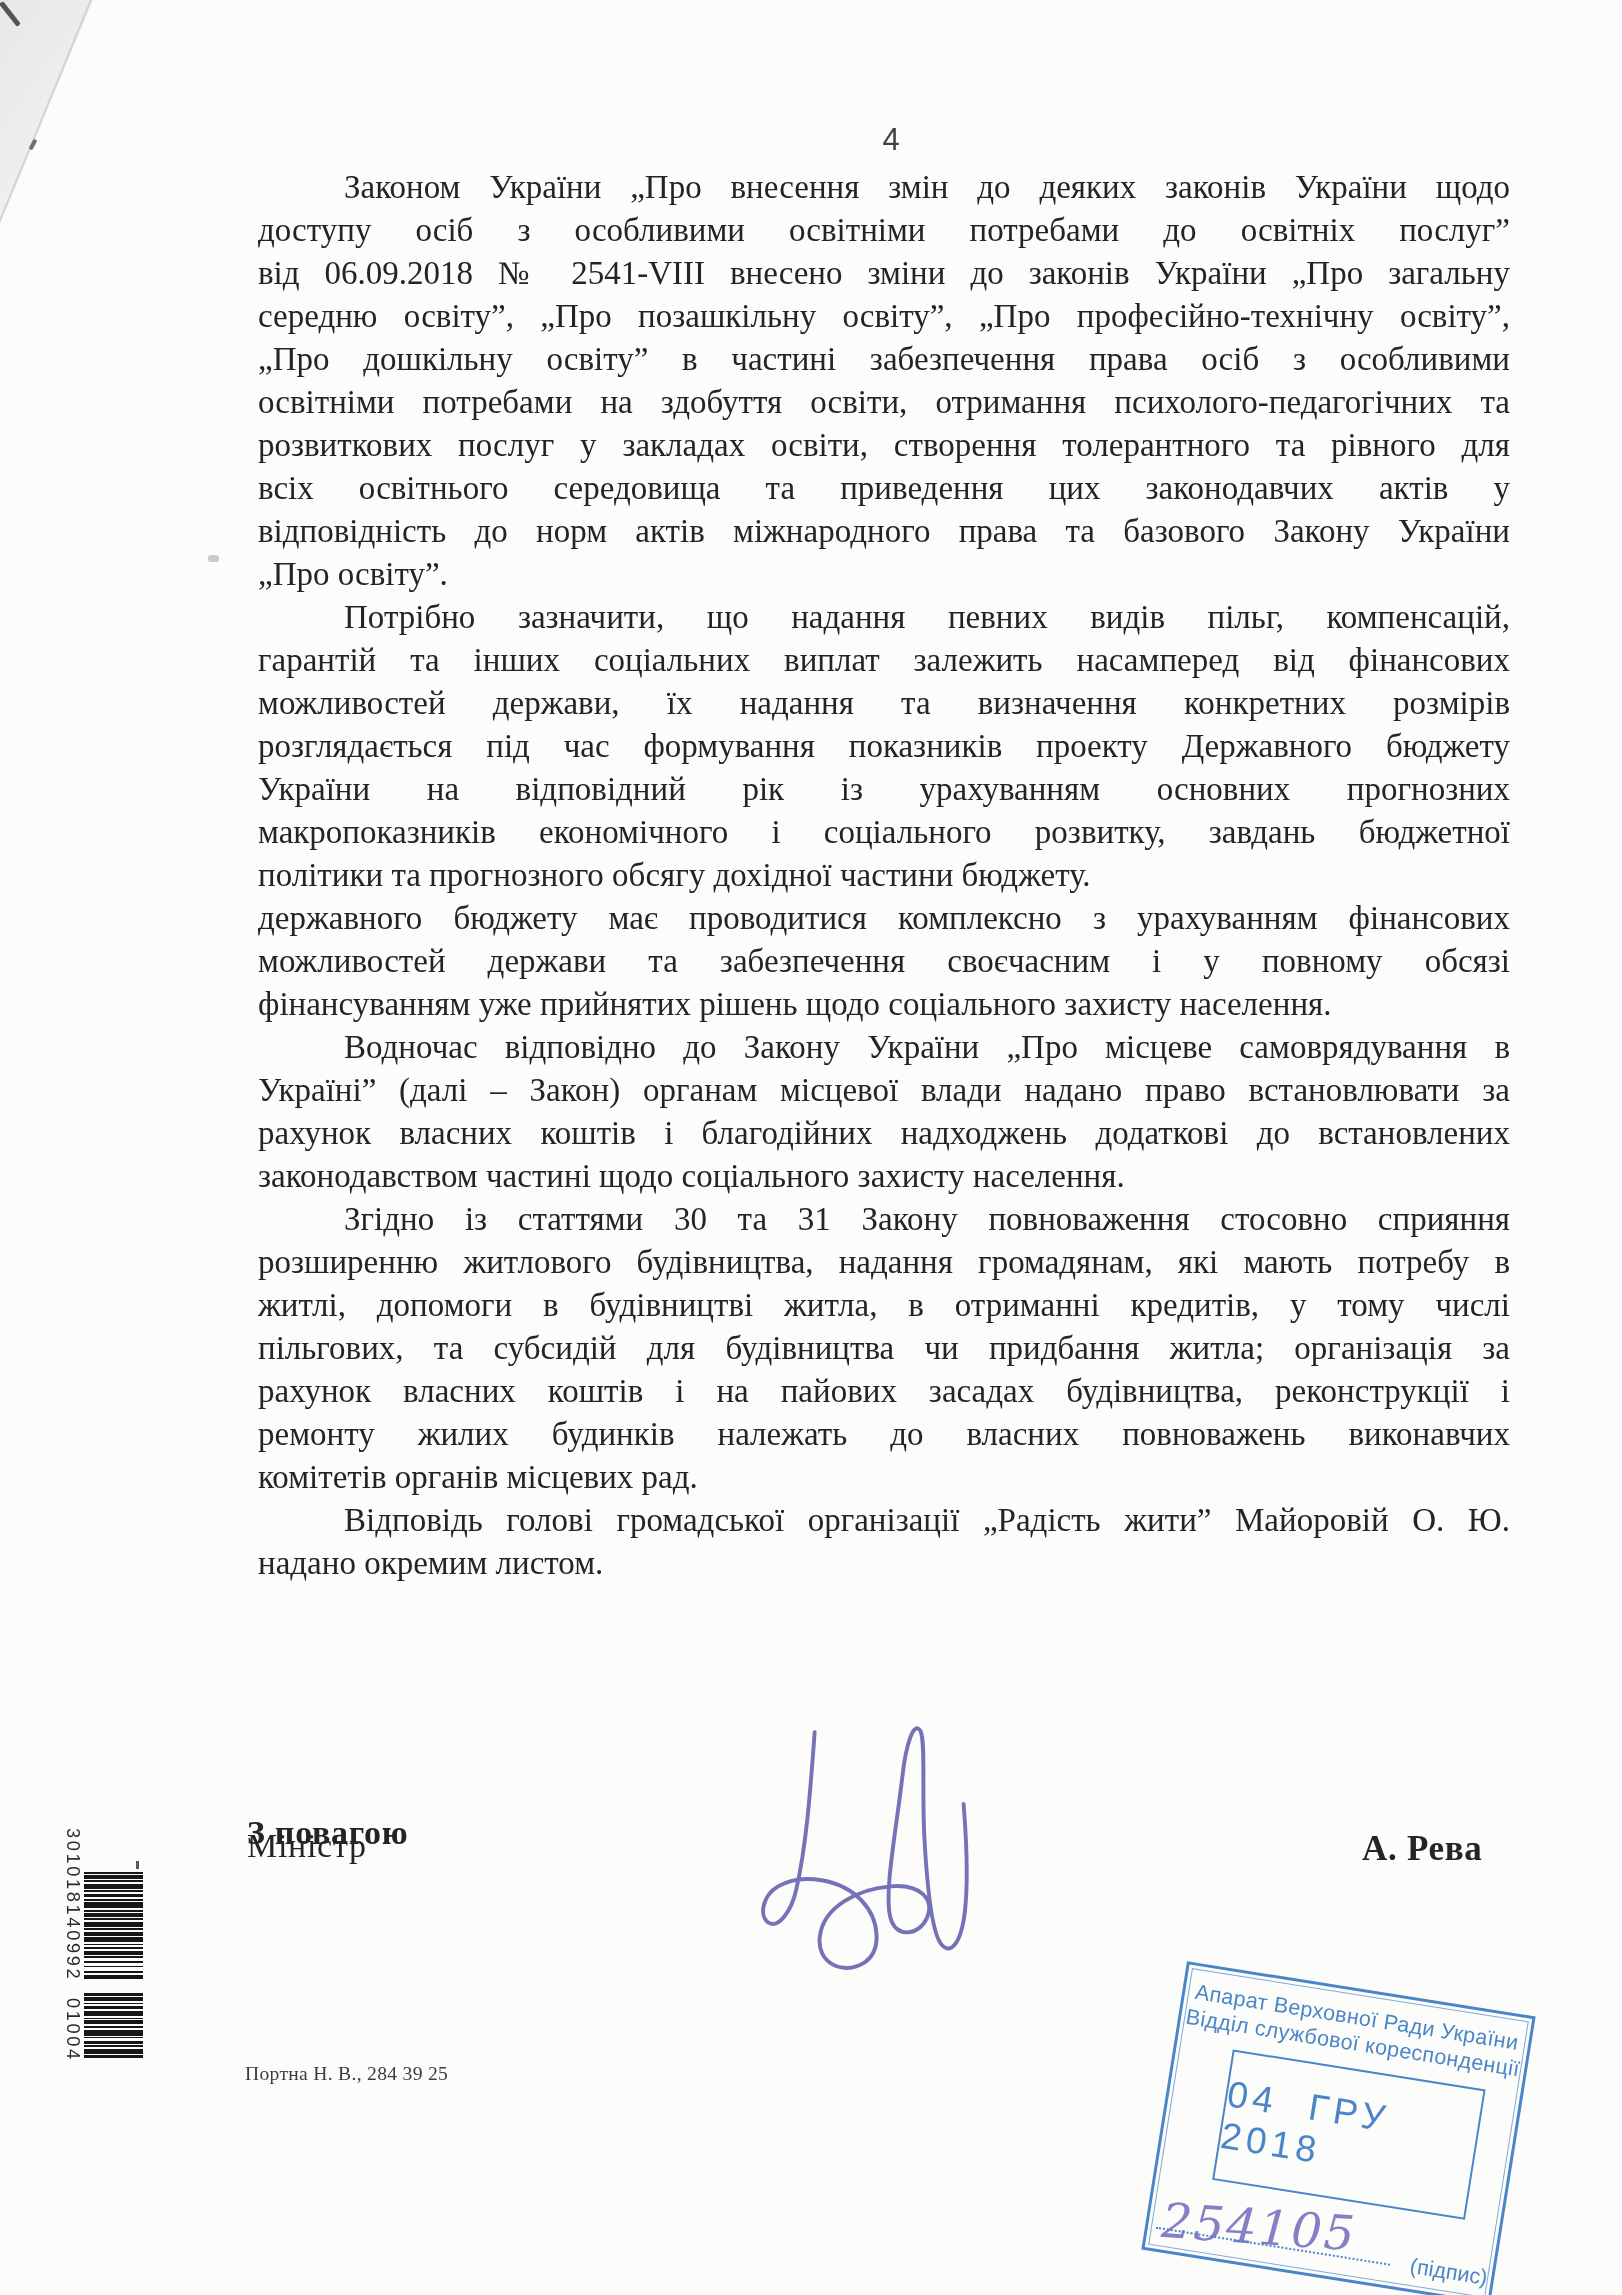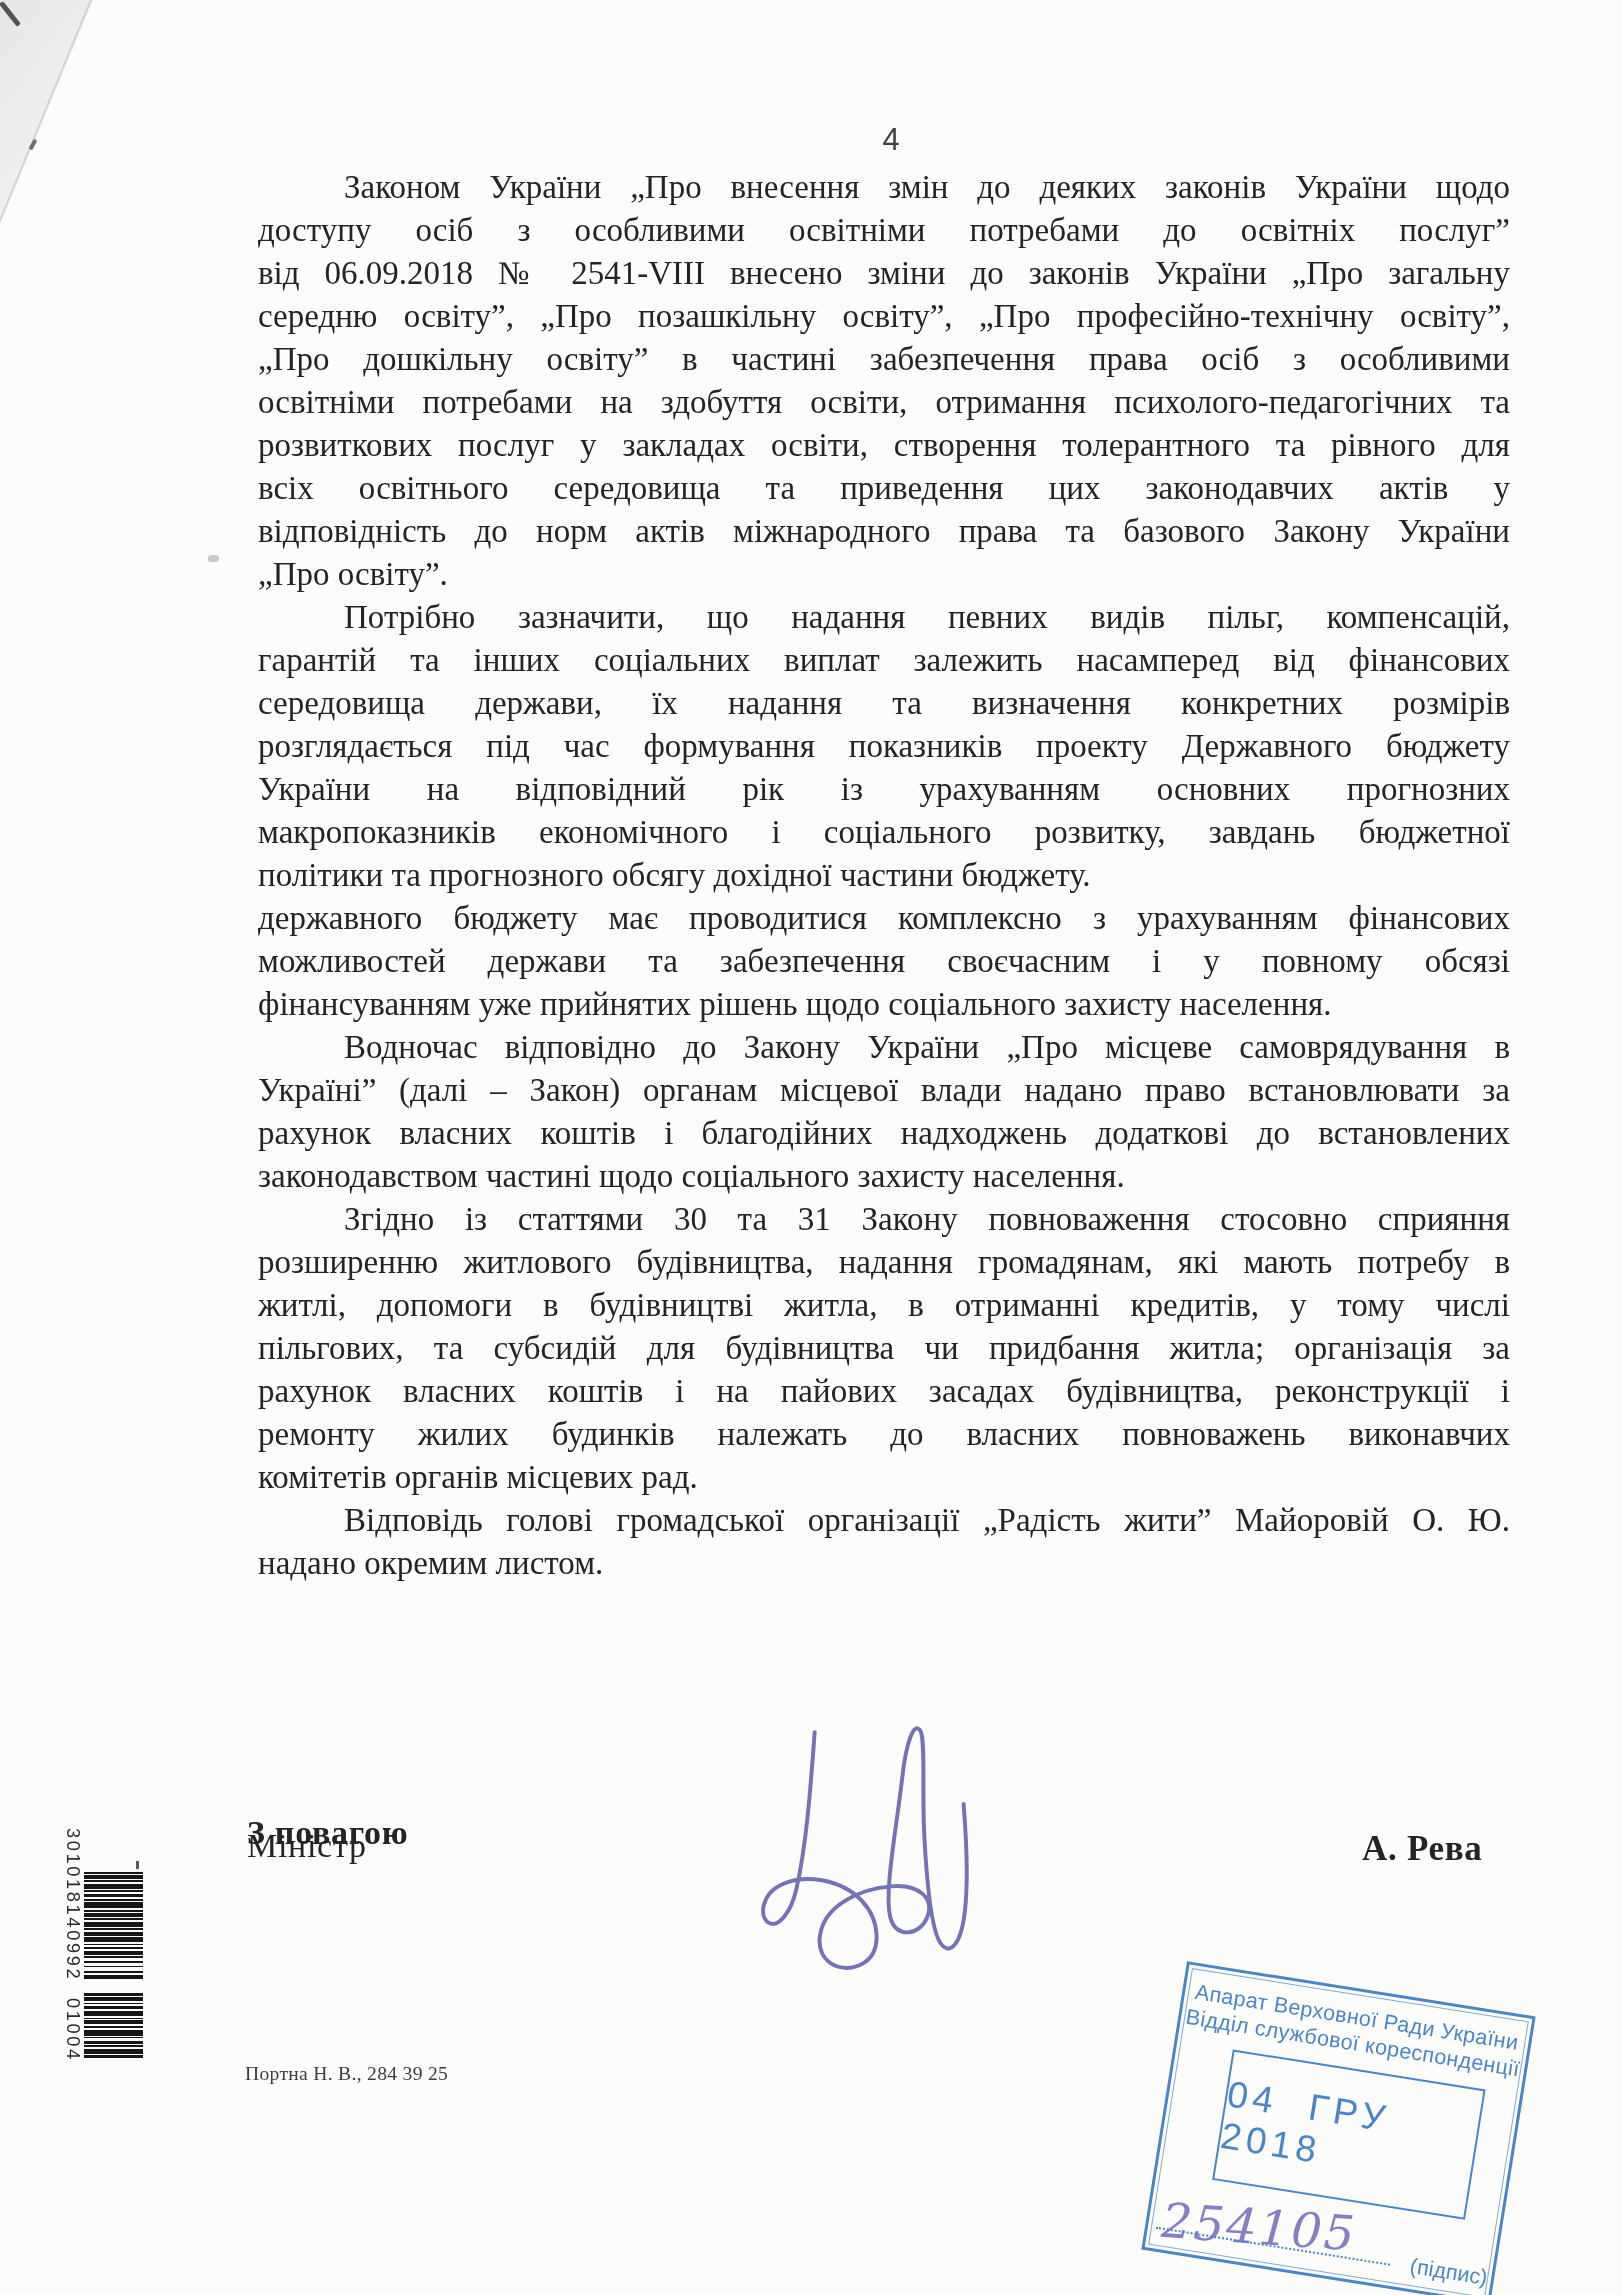--- a/index.html
+++ b/index.html
@@ -86,21 +86,21 @@
         <div class="ln">„Про дошкільну освіту” в частині забезпечення права осіб з особливими</div>
         <div class="ln">освітніми потребами на здобуття освіти, отримання психолого-педагогічних та</div>
         <div class="ln">розвиткових послуг у закладах освіти, створення толерантного та рівного для</div>
         <div class="ln">всіх освітнього середовища та приведення цих законодавчих актів у</div>
         <div class="ln">відповідність до норм актів міжнародного права та базового Закону України</div>
         <div class="ln last">„Про освіту”.</div>
       </div>
       <div>
         <div class="ln first">Потрібно зазначити, що надання певних видів пільг, компенсацій,</div>
         <div class="ln">гарантій та інших соціальних виплат залежить насамперед від фінансових</div>
-        <div class="ln">середовища держави, їх надання та визначення конкретних розмірів</div>
+        <div class="ln">можливостей держави, їх надання та визначення конкретних розмірів</div>
         <div class="ln">розглядається під час формування показників проекту Державного бюджету</div>
         <div class="ln">України на відповідний рік із урахуванням основних прогнозних</div>
         <div class="ln">макропоказників економічного і соціального розвитку, завдань бюджетної</div>
         <div class="ln last">політики та прогнозного обсягу дохідної частини бюджету.</div>
       </div>
       <div>
         <div class="ln">державного бюджету має проводитися комплексно з урахуванням фінансових</div>
         <div class="ln">можливостей держави та забезпечення своєчасним і у повному обсязі</div>
         <div class="ln last">фінансуванням уже прийнятих рішень щодо соціального захисту населення.</div>
       </div>

